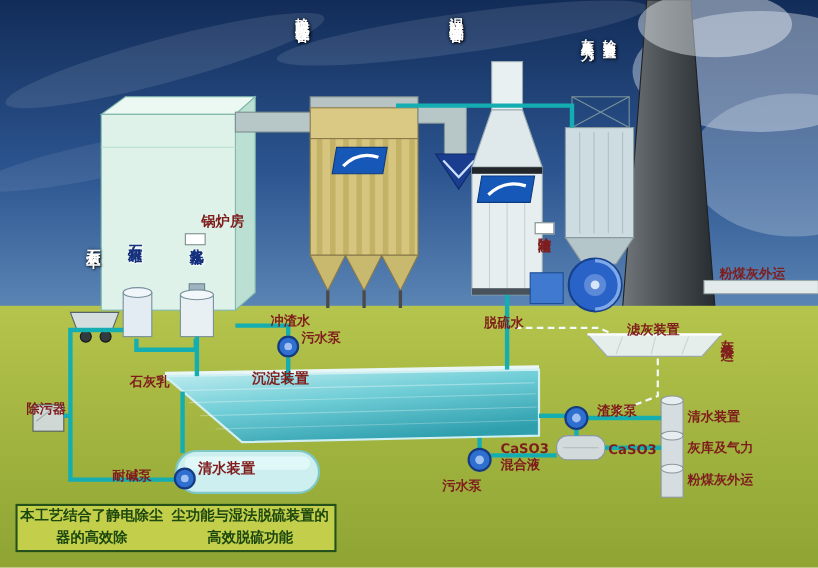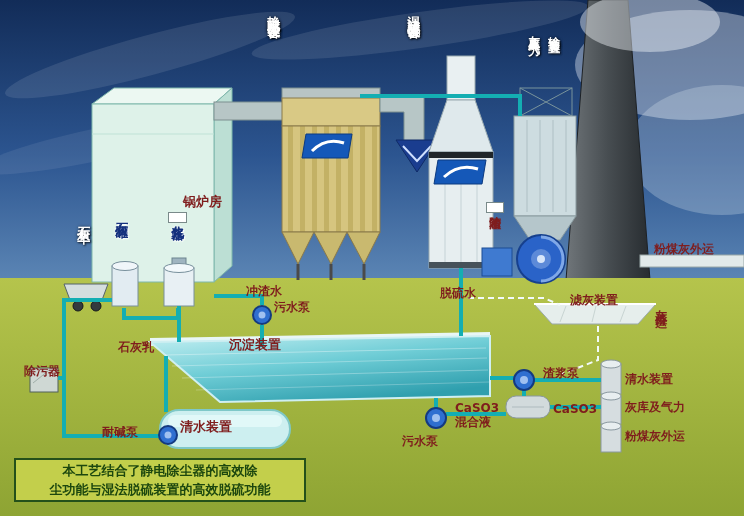--- a/index.html
+++ b/index.html
@@ -8,21 +8,21 @@
   .scene svg { position:absolute; left:0; top:0; }
   .lbl { position:absolute; z-index:5; color:#7f1d1d; font-weight:bold; font-size:12px; line-height:1.18; white-space:nowrap; }
   .lbl.big { font-size:13px; }
   .lbl.v { writing-mode:vertical-rl; text-orientation:upright; letter-spacing:2px; white-space:normal; }
   .lbl.white { color:#ffffff; text-shadow:1px 1px 2px rgba(0,0,0,.75), 0 0 3px rgba(0,0,0,.5); }
   .lbl.blue { color:#15317e; text-shadow:0 0 3px rgba(255,255,255,.95), 1px 1px 1px rgba(255,255,255,.8); }
   .lbl.boxed { background:#ffffff; border:1px solid #7a8a8a; padding:3px 1px; letter-spacing:1px; }
   .two-line span { display:block; }
   .caption { position:absolute; left:14px; top:458px; width:292px; height:44px; z-index:5;
              background:#c3cf4b; border:2px solid #24501a; color:#1c470e; font-weight:bold;
-             font-size:13px; text-align:center; display:flex; flex-direction:column;
+             font-size:13px; text-align:center; display:flex; flex-direction:row;
              justify-content:center; line-height:1.5; }
 </style>
 </head>
 <body>
 
 <div class="scene">
 
 <svg width="744" height="516" viewBox="0 0 744 516">
   <defs>
     <linearGradient id="sky" x1="0" y1="0" x2="0" y2="1">

